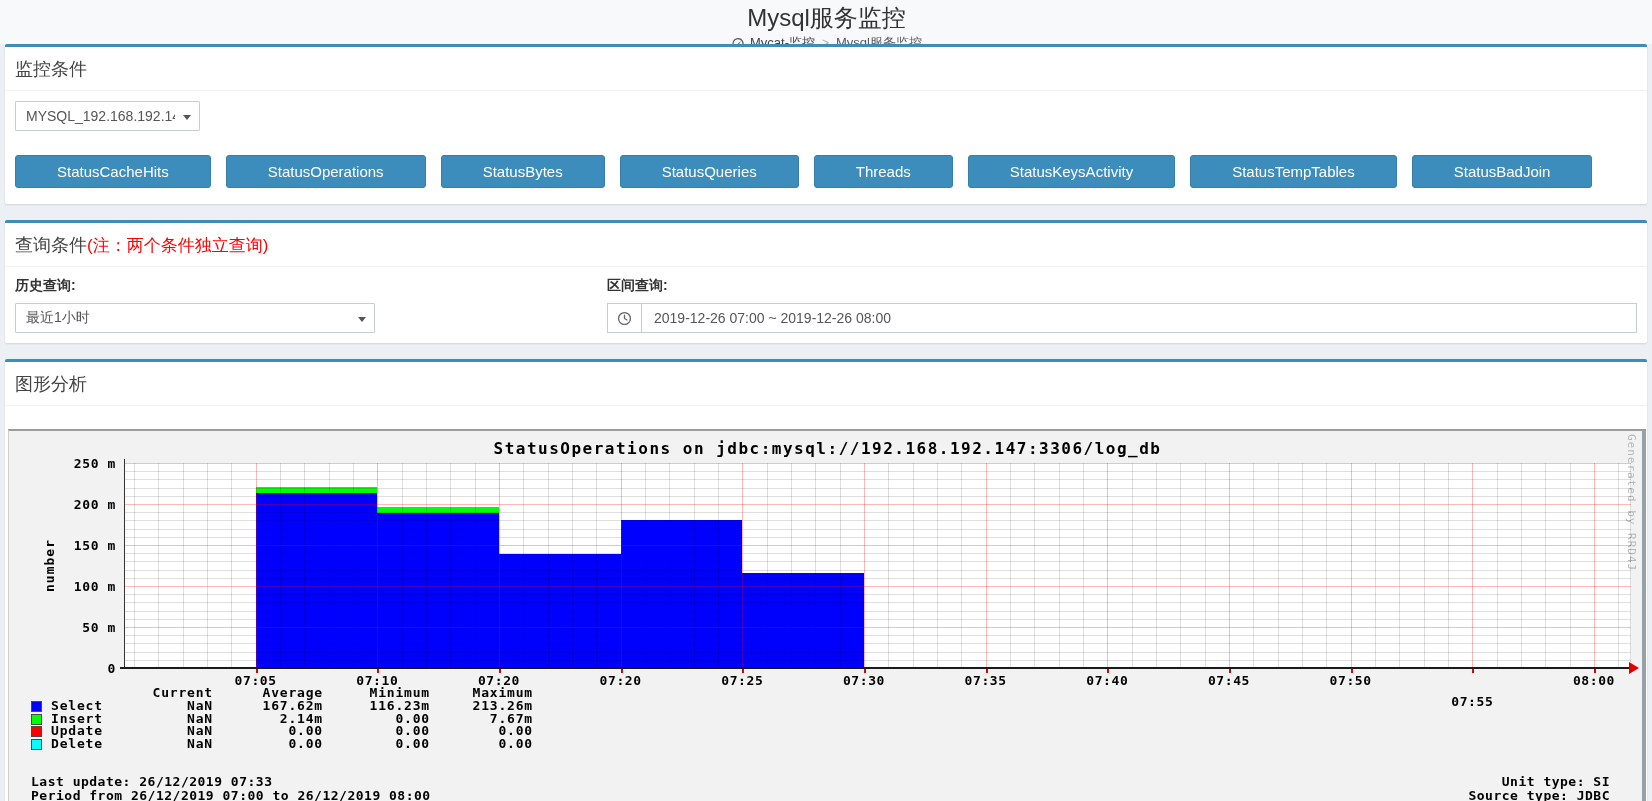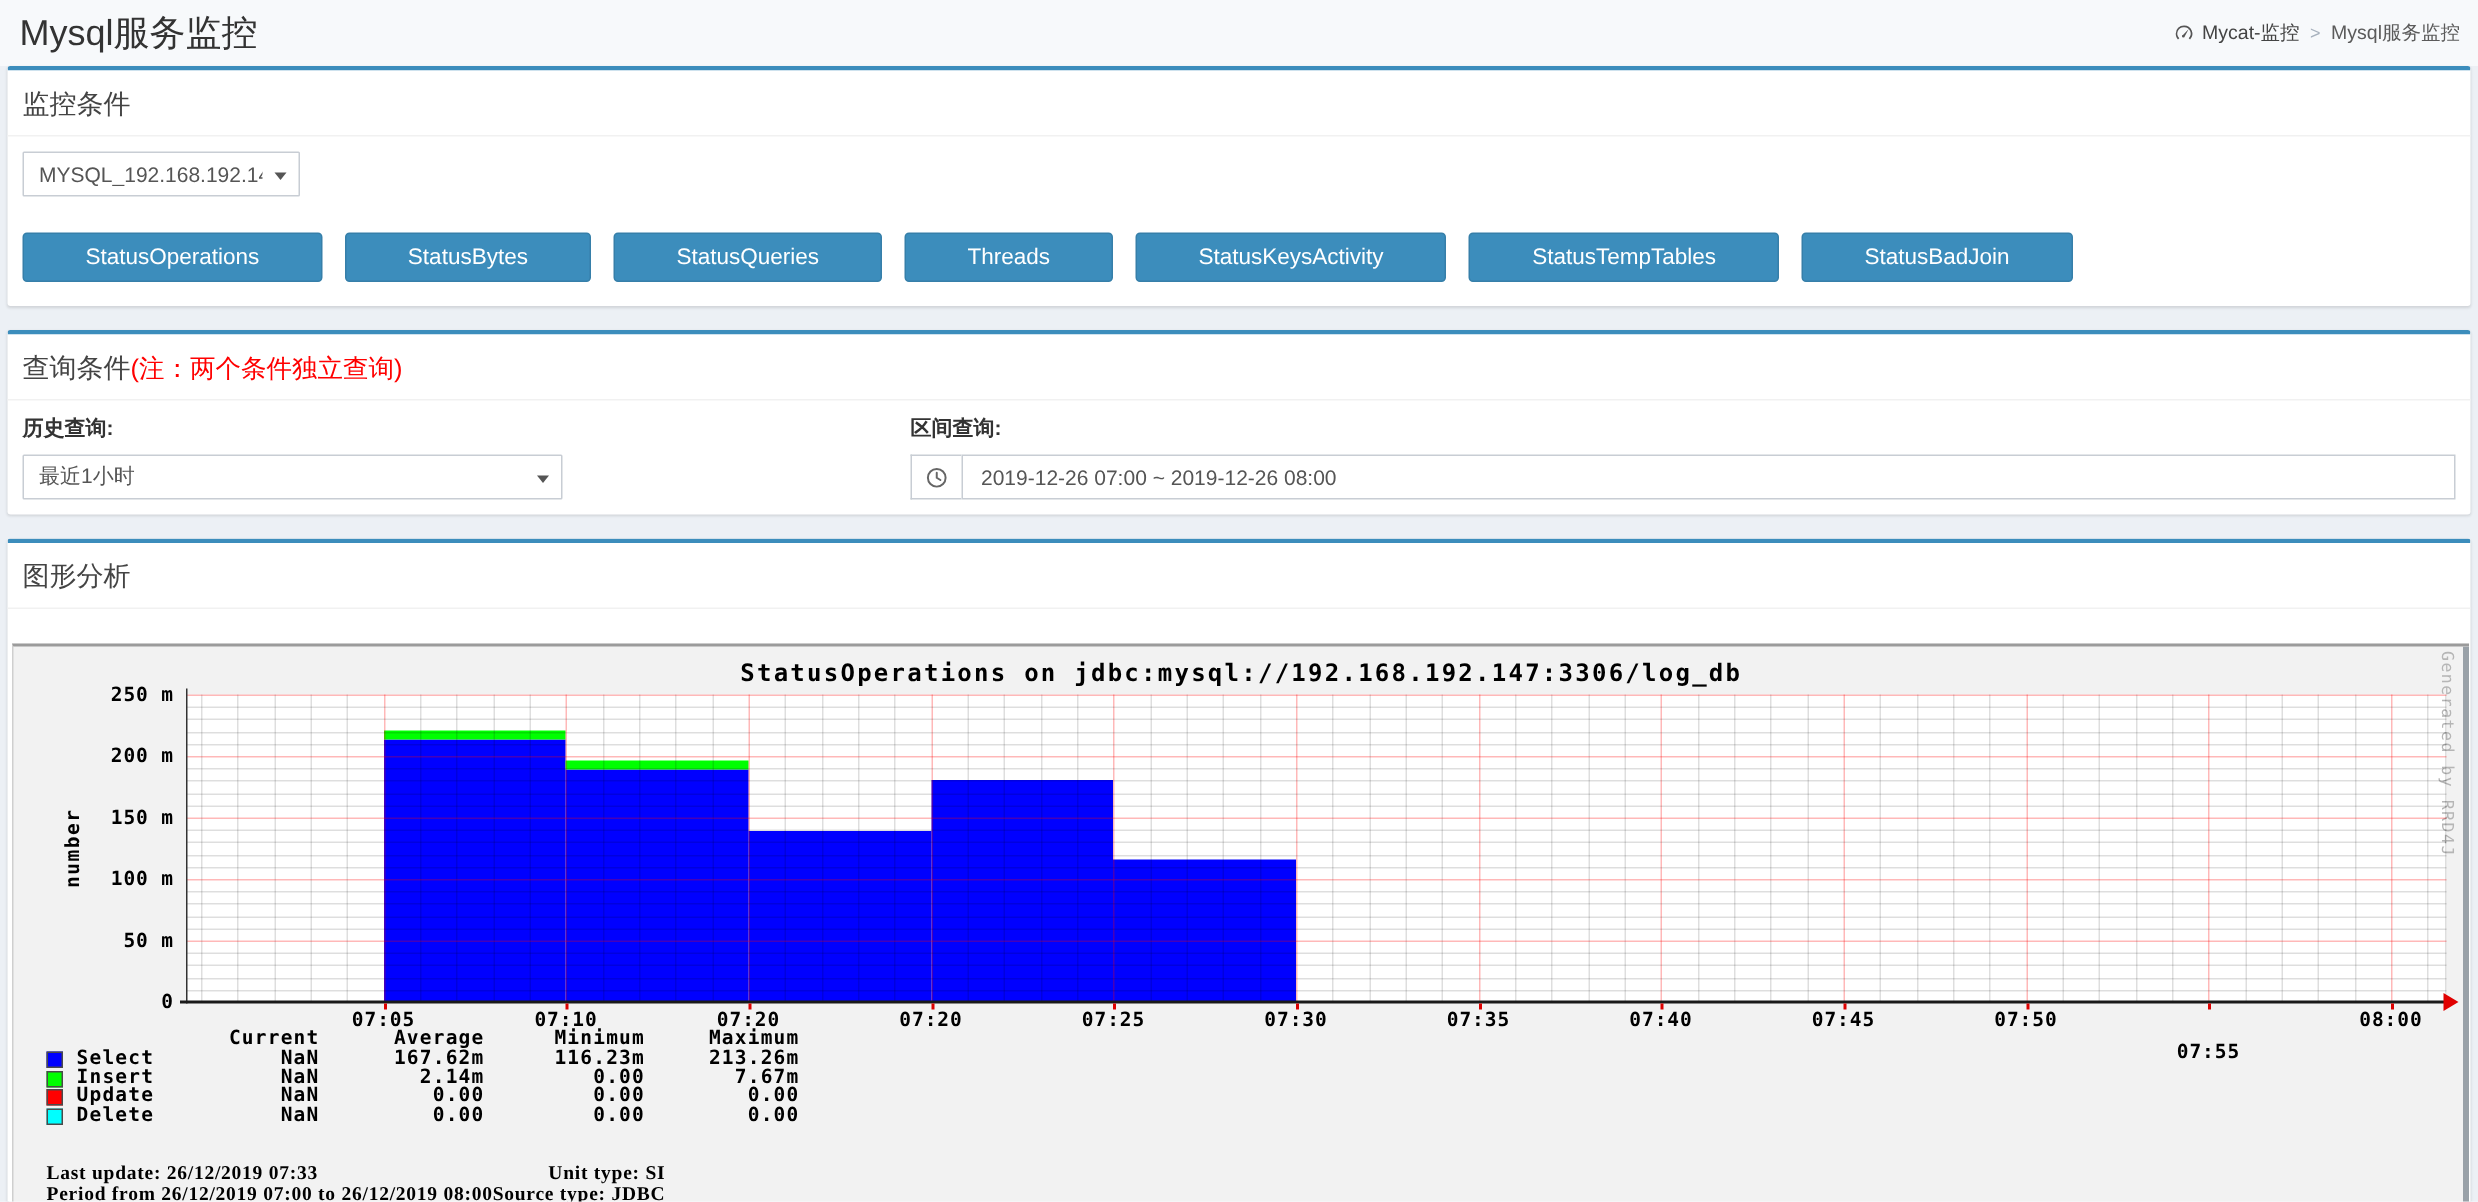--- a/index.html
+++ b/index.html
@@ -1,21 +1,21 @@
 <!DOCTYPE html>
 <html><head>
 <meta charset="utf-8">
 <style>
   * { box-sizing: border-box; }
   html,body { margin:0; padding:0; width:1652px; height:801px; overflow:hidden;
     background:#ecf0f5; font-family:"Liberation Sans", sans-serif; }
 
   
   .content-header { display:flex; justify-content:space-between; align-items:center;
-    padding:2px 12px 2px 13px; height:44px; background:#f7f9fb; }
+    padding:2px 12px 2px 13px; height:44px; background:#f7f9fb;flex-direction:column; }
   .content-header h1 { font-size:24px; font-weight:400; color:#333; margin:0; }
   .breadcrumb { font-size:13px; color:#444; display:flex; align-items:center; gap:7px; }
   .breadcrumb a { color:#444; text-decoration:none; display:inline-flex; align-items:center; gap:5px; }
   .bc-sep { color:#a7b1bd; font-size:12px; }
   .bc-current { color:#5b5b5b; }
 
   
   .box { background:#fff; border-top:3px solid #3c8dbc; margin:0 5px 16px 5px;
     border-radius:2px; box-shadow:0 1px 2px rgba(0,0,0,.12); position:relative; }
   .box-header { padding:10px 10px 9px 10px; border-bottom:1px solid #f1f1f1; }
@@ -63,21 +63,21 @@
   .ylab { position:absolute; width:76px; text-align:right; font-size:13px; font-weight:bold;
     letter-spacing:.6px; white-space:pre; }
   .xlab { position:absolute; width:80px; text-align:center; font-size:13px; font-weight:bold; letter-spacing:.6px; }
   .y-axis-title { position:absolute; left:14px; font-size:13px; font-weight:bold;
     transform:rotate(-90deg); transform-origin:center; letter-spacing:1px; }
   .legend { position:absolute; left:22px; top:256px; font-size:13px; font-weight:bold; letter-spacing:.8px; }
   .lg-row { display:grid; grid-template-columns:20px 74px 88px 110px 107px 103px; height:12.8px; line-height:12.5px; }
   .lg-num { text-align:right; white-space:pre; }
   .swatch { width:11px; height:11px; border:1px solid #4a4a4a; margin-top:1px; }
   .chart-footer { position:absolute; left:22px; right:36px; top:344px; display:flex;
-    justify-content:flex-start; font-size:13px; font-weight:bold; letter-spacing:.5px; line-height:13.5px;font-family:Liberation Serif, serif; }
+    justify-content:space-between; font-size:13px; font-weight:bold; letter-spacing:.5px; line-height:13.5px; }
   .chart-footer .right { text-align:right; }
   .watermark { position:absolute; top:3px; right:8px; writing-mode:vertical-rl;
     font-size:11px; color:#b6b6b6; letter-spacing:1px; }
   .chart-scrollbar { position:absolute; right:0; top:0; width:4px; height:100%; background:#99a1a8; }
 </style>
 </head>
 <body>
 
 <div>
 
@@ -101,20 +101,21 @@
   <section class="box">
     <div class="box-header">
       <h2 class="box-title">监控条件</h2>
     </div>
     <div class="box-body">
       <div class="select-wrap server-select">
         <span class="select-text">MYSQL_192.168.192.147</span>
         <span class="select-arrow"></span>
       </div>
       <div class="btn-row" id="metric-buttons">
+          <button class="metric-btn">StatusCacheHits</button>
           <button class="metric-btn">StatusOperations</button>
           <button class="metric-btn">StatusBytes</button>
           <button class="metric-btn">StatusQueries</button>
           <button class="metric-btn">Threads</button>
           <button class="metric-btn">StatusKeysActivity</button>
           <button class="metric-btn">StatusTempTables</button>
           <button class="metric-btn">StatusBadJoin</button>
         </div>
     </div>
   </section>

